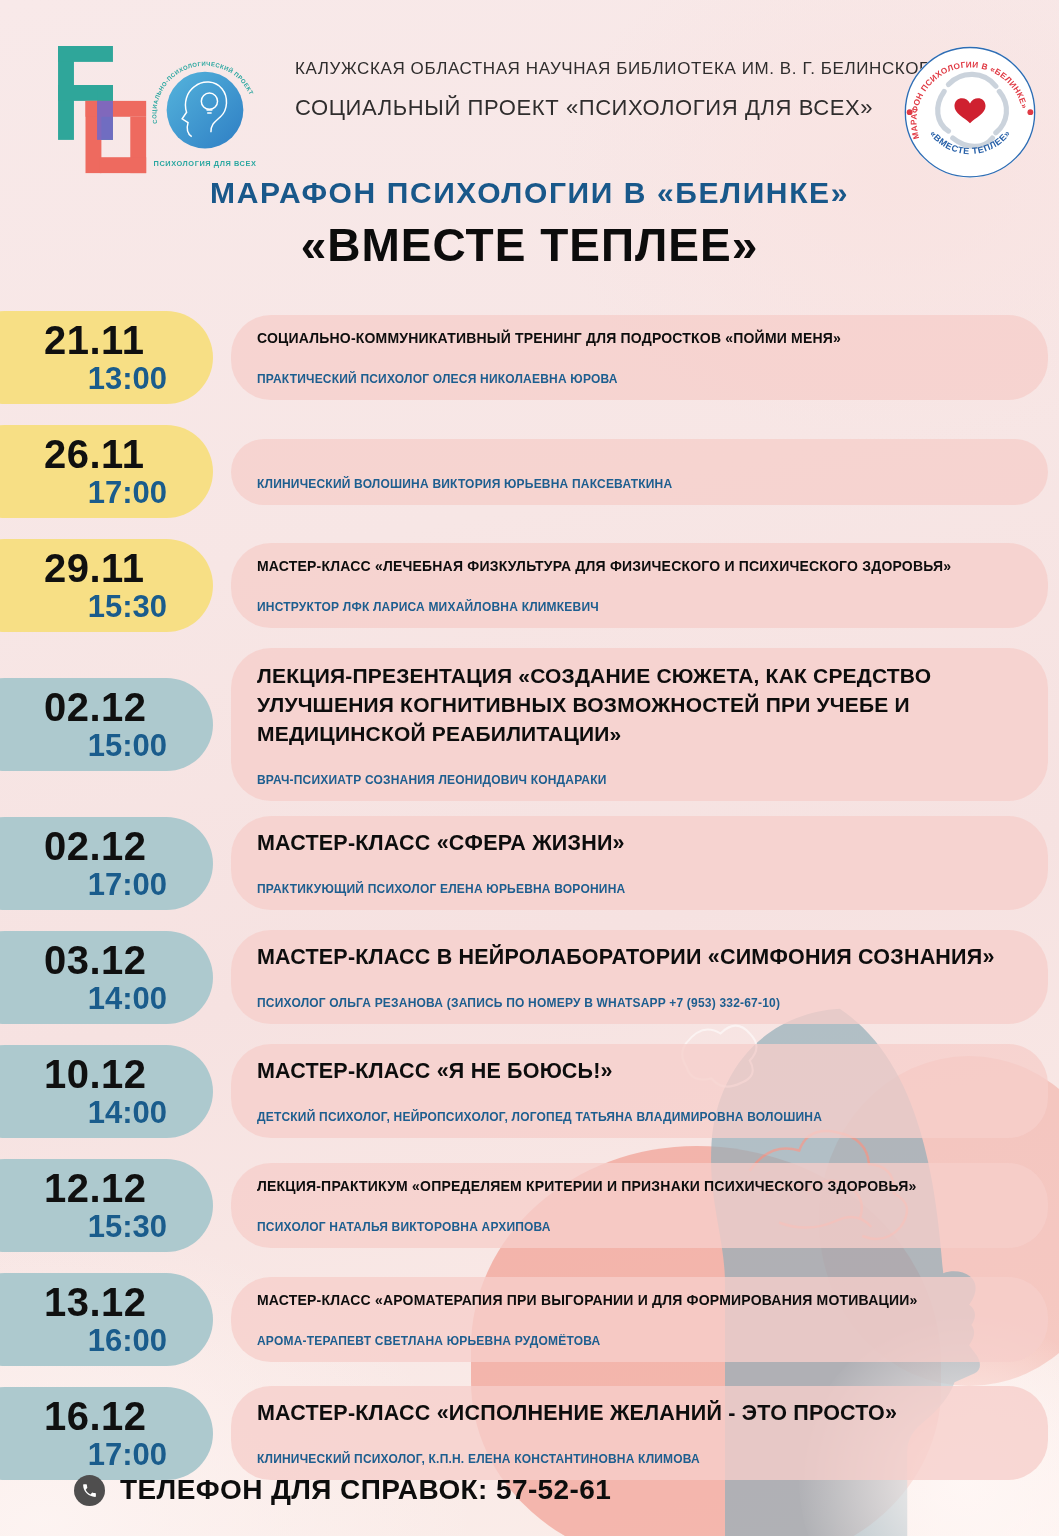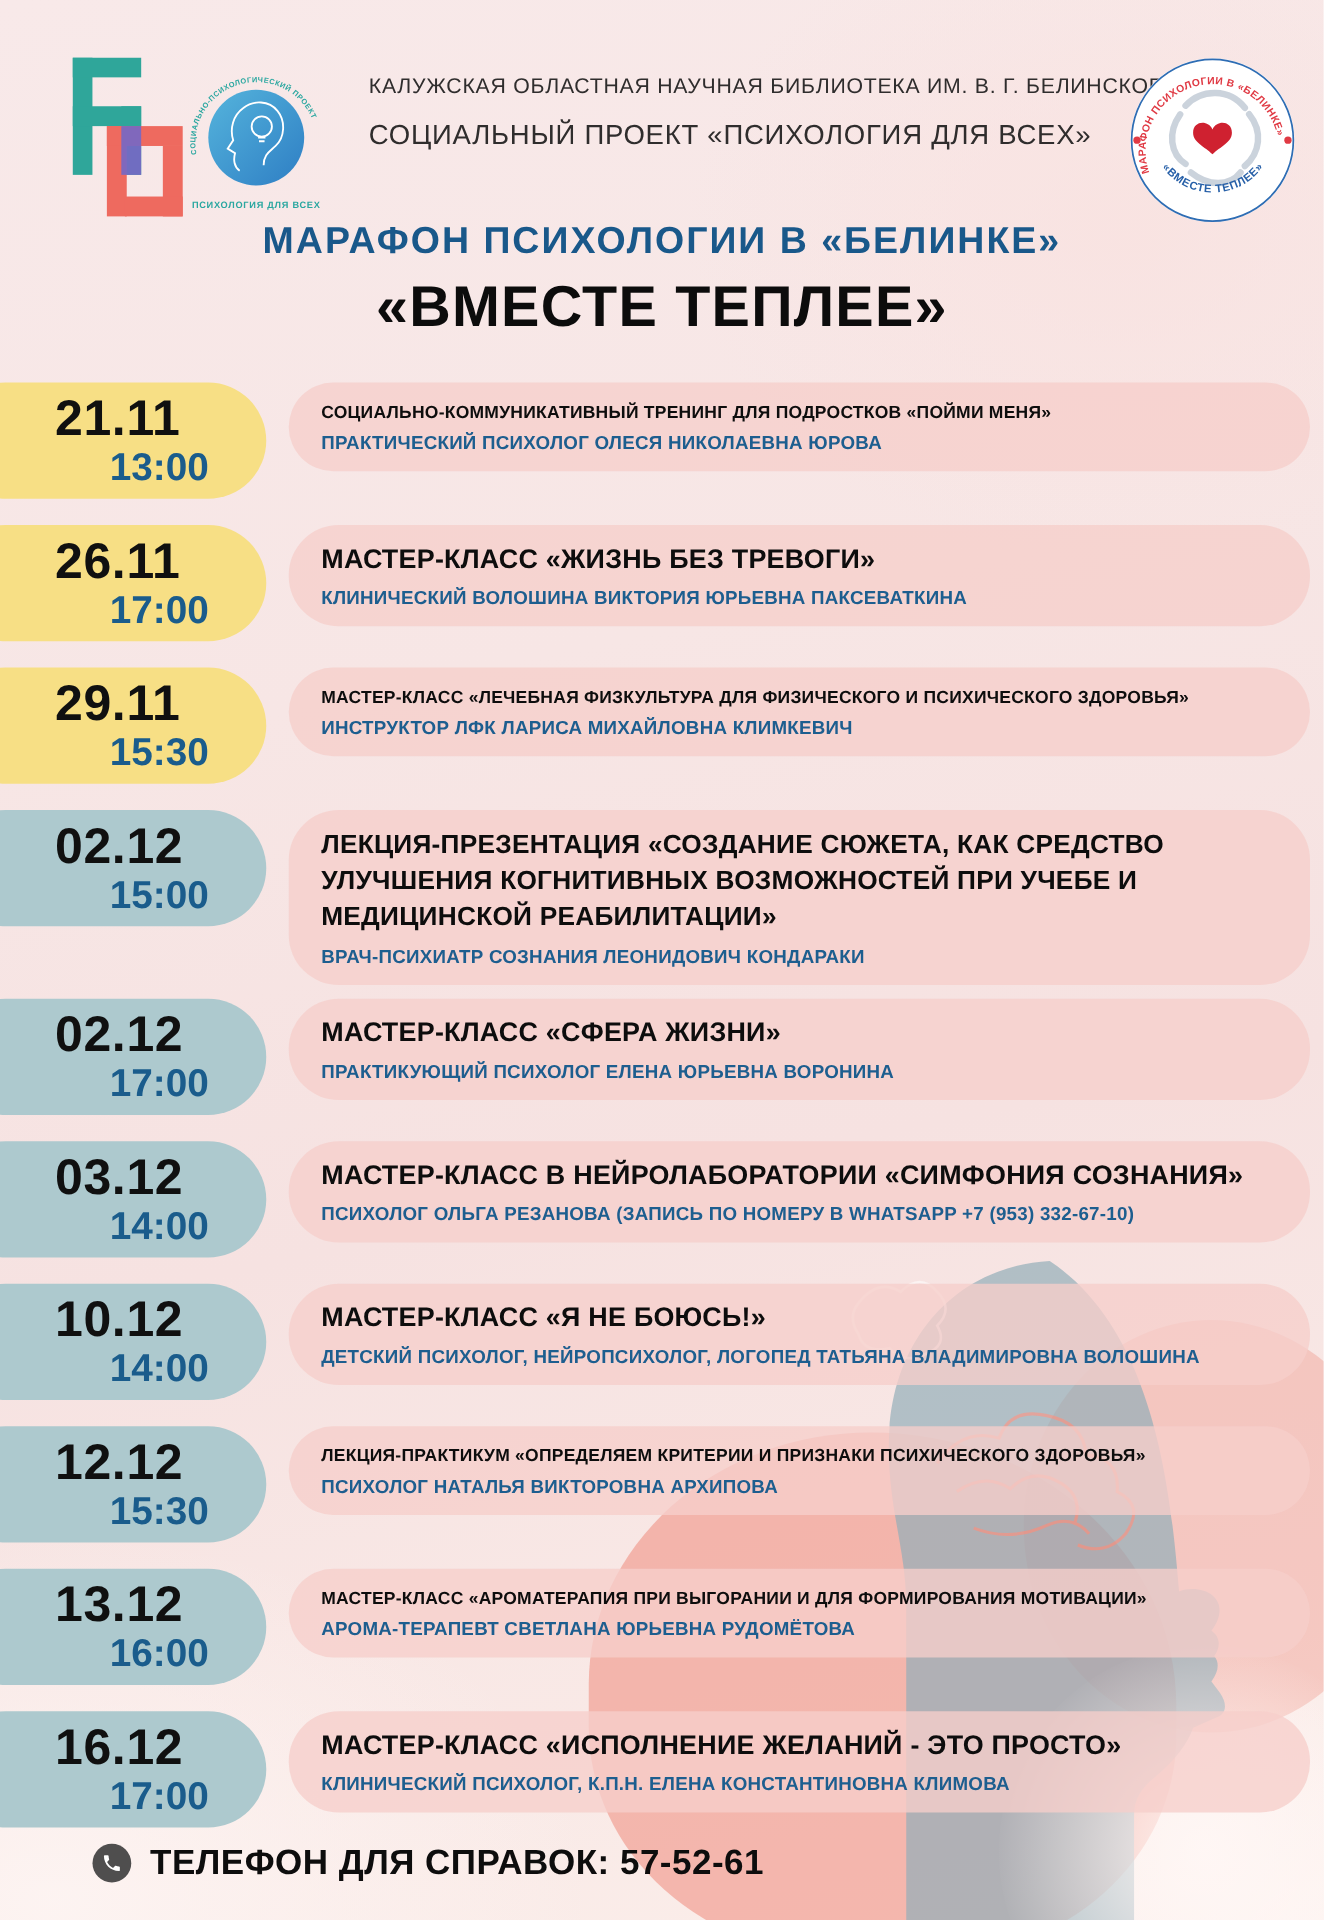--- a/index.html
+++ b/index.html
@@ -31,21 +31,21 @@
   .header-text{position:absolute;left:295px;top:60px;z-index:2;color:#2f2d2d;
     font-size:17px;letter-spacing:.6px;line-height:1;}
   .header-text .ht2{margin-top:20px;font-size:22px;}
   .right-logo{position:absolute;right:20px;top:38px;z-index:2;}
   
   .title-block{position:absolute;top:176px;left:0;right:0;text-align:center;z-index:2;}
   .title-line1{color:#19588a;font-size:30px;font-weight:800;letter-spacing:1.6px;}
   .title-line2{color:#0c0c0c;font-size:46px;font-weight:800;letter-spacing:1px;margin-top:8px;}
   
   .schedule{position:absolute;top:306px;left:0;right:0;z-index:1;}
-  .event-row{display:flex;align-items:flex-start;margin:0 0 11px 0;min-height:103px;}
+  .event-row{display:flex;align-items:center;margin:0 0 11px 0;min-height:103px;}
   .ev-badge{
     width:255px;margin-left:-42px;border-radius:50px;flex:0 0 auto;
     display:flex;flex-direction:column;justify-content:center;box-sizing:border-box;
     padding:8px 0;
   }
   .badge-yellow .ev-badge{background:#f7df85;}
   .badge-teal  .ev-badge{background:#adc9ce;}
   .ev-date{color:#101010;font-size:40px;font-weight:800;letter-spacing:.5px;
     padding-left:86px;line-height:1.05;}
   .ev-time{color:#1a5c8c;font-size:31px;font-weight:800;text-align:right;
@@ -53,21 +53,21 @@
   .ev-card{
     flex:1 1 auto;margin-left:18px;margin-right:11px;border-radius:40px;
     background:rgba(246,206,203,.78);
     display:flex;flex-direction:column;justify-content:center;box-sizing:border-box;
     padding:14px 24px 14px 26px;
   }
   .ev-title{color:#0d0d0d;font-weight:800;line-height:1.3;letter-spacing:.2px;}
   .ev-title.sz-l{font-size:21.5px;}
   .ev-title.sz-m{font-size:14px;}
   .ev-title.sz-s{font-size:21px;line-height:1.38;}
-  .ev-speaker{color:#1d5e8f;font-weight:700;font-size:15px;letter-spacing:.2px;margin-top:8px;}
+  .ev-speaker{color:#1d5e8f;font-weight:700;font-size:12px;letter-spacing:.2px;margin-top:24px;}
   
   .footer{position:absolute;left:74px;bottom:30px;display:flex;align-items:center;gap:15px;z-index:2;}
   .phone-badge{width:31px;height:31px;border-radius:50%;background:#4f4e4e;
     display:flex;align-items:center;justify-content:center;flex:0 0 auto;}
   .footer-label{color:#0d0d0d;font-size:28px;font-weight:800;letter-spacing:.4px;}
   svg{display:block;}
 </style>
 </head>
 <body>
 
@@ -179,21 +179,20 @@
         <div class="ev-title sz-m">СОЦИАЛЬНО-КОММУНИКАТИВНЫЙ ТРЕНИНГ ДЛЯ ПОДРОСТКОВ «ПОЙМИ МЕНЯ»</div>
         <div class="ev-speaker">ПРАКТИЧЕСКИЙ ПСИХОЛОГ ОЛЕСЯ НИКОЛАЕВНА ЮРОВА</div>
       </div>
     </div>
       <div class="event-row badge-yellow">
       <div class="ev-badge">
         <div class="ev-date">26.11</div>
         <div class="ev-time">17:00</div>
       </div>
       <div class="ev-card">
-        <div class="ev-title sz-l">МАСТЕР-КЛАСС «ЖИЗНЬ БЕЗ ТРЕВОГИ»</div>
         <div class="ev-speaker">КЛИНИЧЕСКИЙ ВОЛОШИНА ВИКТОРИЯ ЮРЬЕВНА ПАКСЕВАТКИНА</div>
       </div>
     </div>
       <div class="event-row badge-yellow">
       <div class="ev-badge">
         <div class="ev-date">29.11</div>
         <div class="ev-time">15:30</div>
       </div>
       <div class="ev-card">
         <div class="ev-title sz-m">МАСТЕР-КЛАСС «ЛЕЧЕБНАЯ ФИЗКУЛЬТУРА ДЛЯ ФИЗИЧЕСКОГО И ПСИХИЧЕСКОГО ЗДОРОВЬЯ»</div>

